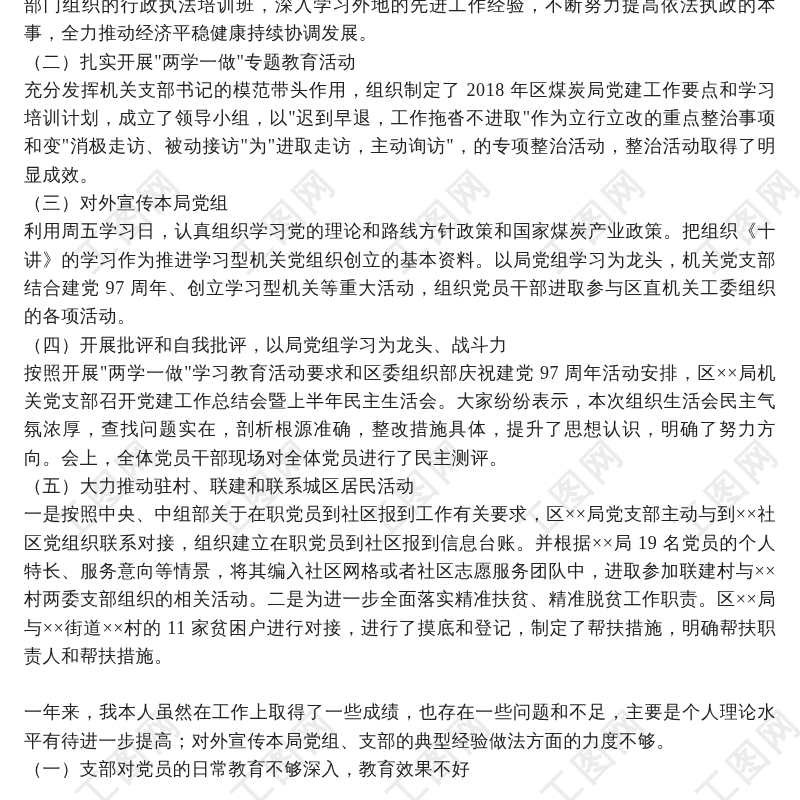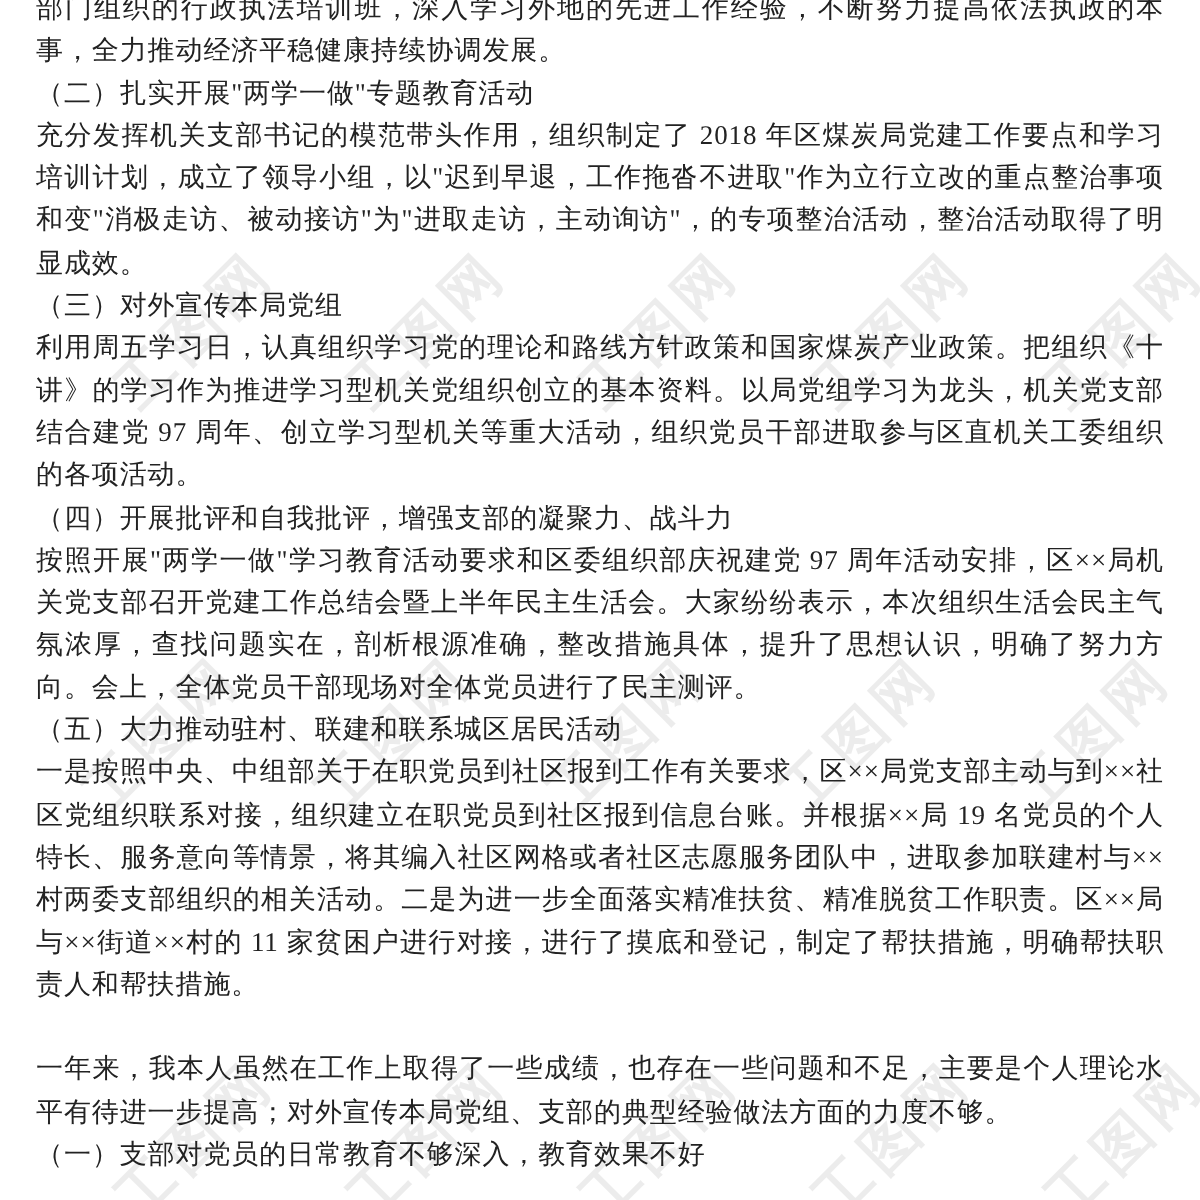--- a/index.html
+++ b/index.html
@@ -80,21 +80,21 @@
       <span class="watermark" style="left: 440px; top: 760px; color: rgba(0, 0, 0, 0.075);">工图网</span>
       <span class="watermark" style="left: 595px; top: 760px; color: rgba(0, 0, 0, 0.075);">工图网</span>
       <span class="watermark" style="left: 750px; top: 760px; color: rgba(0, 0, 0, 0.075);">工图网</span>
     </div>
   <div class="doc">
       <p class="body">部门组织的行政执法培训班，深入学习外地的先进工作经验，不断努力提高依法执政的本事，全力推动经济平稳健康持续协调发展。</p>
       <p class="heading">（二）扎实开展"两学一做"专题教育活动</p>
       <p class="body">充分发挥机关支部书记的模范带头作用，组织制定了 2018 年区煤炭局党建工作要点和学习培训计划，成立了领导小组，以"迟到早退，工作拖沓不进取"作为立行立改的重点整治事项和变"消极走访、被动接访"为"进取走访，主动询访"，的专项整治活动，整治活动取得了明显成效。</p>
       <p class="heading">（三）对外宣传本局党组</p>
       <p class="body">利用周五学习日，认真组织学习党的理论和路线方针政策和国家煤炭产业政策。把组织《十讲》的学习作为推进学习型机关党组织创立的基本资料。以局党组学习为龙头，机关党支部结合建党 97 周年、创立学习型机关等重大活动，组织党员干部进取参与区直机关工委组织的各项活动。</p>
-      <p class="heading">（四）开展批评和自我批评，增强支部的凝聚力、战斗力</p>
+      <p class="heading">（四）开展批评和自我批评，以局党组学习为龙头、战斗力</p>
       <p class="body">按照开展"两学一做"学习教育活动要求和区委组织部庆祝建党 97 周年活动安排，区××局机关党支部召开党建工作总结会暨上半年民主生活会。大家纷纷表示，本次组织生活会民主气氛浓厚，查找问题实在，剖析根源准确，整改措施具体，提升了思想认识，明确了努力方向。会上，全体党员干部现场对全体党员进行了民主测评。</p>
       <p class="heading">（五）大力推动驻村、联建和联系城区居民活动</p>
       <p class="body">一是按照中央、中组部关于在职党员到社区报到工作有关要求，区××局党支部主动与到××社区党组织联系对接，组织建立在职党员到社区报到信息台账。并根据××局 19 名党员的个人特长、服务意向等情景，将其编入社区网格或者社区志愿服务团队中，进取参加联建村与××村两委支部组织的相关活动。二是为进一步全面落实精准扶贫、精准脱贫工作职责。区××局与××街道××村的 11 家贫困户进行对接，进行了摸底和登记，制定了帮扶措施，明确帮扶职责人和帮扶措施。</p>
       <div class="spacer"></div>
       <p class="body">一年来，我本人虽然在工作上取得了一些成绩，也存在一些问题和不足，主要是个人理论水平有待进一步提高；对外宣传本局党组、支部的典型经验做法方面的力度不够。</p>
       <p class="heading">（一）支部对党员的日常教育不够深入，教育效果不好</p>
     </div>
 </div>
 
 </body></html>

